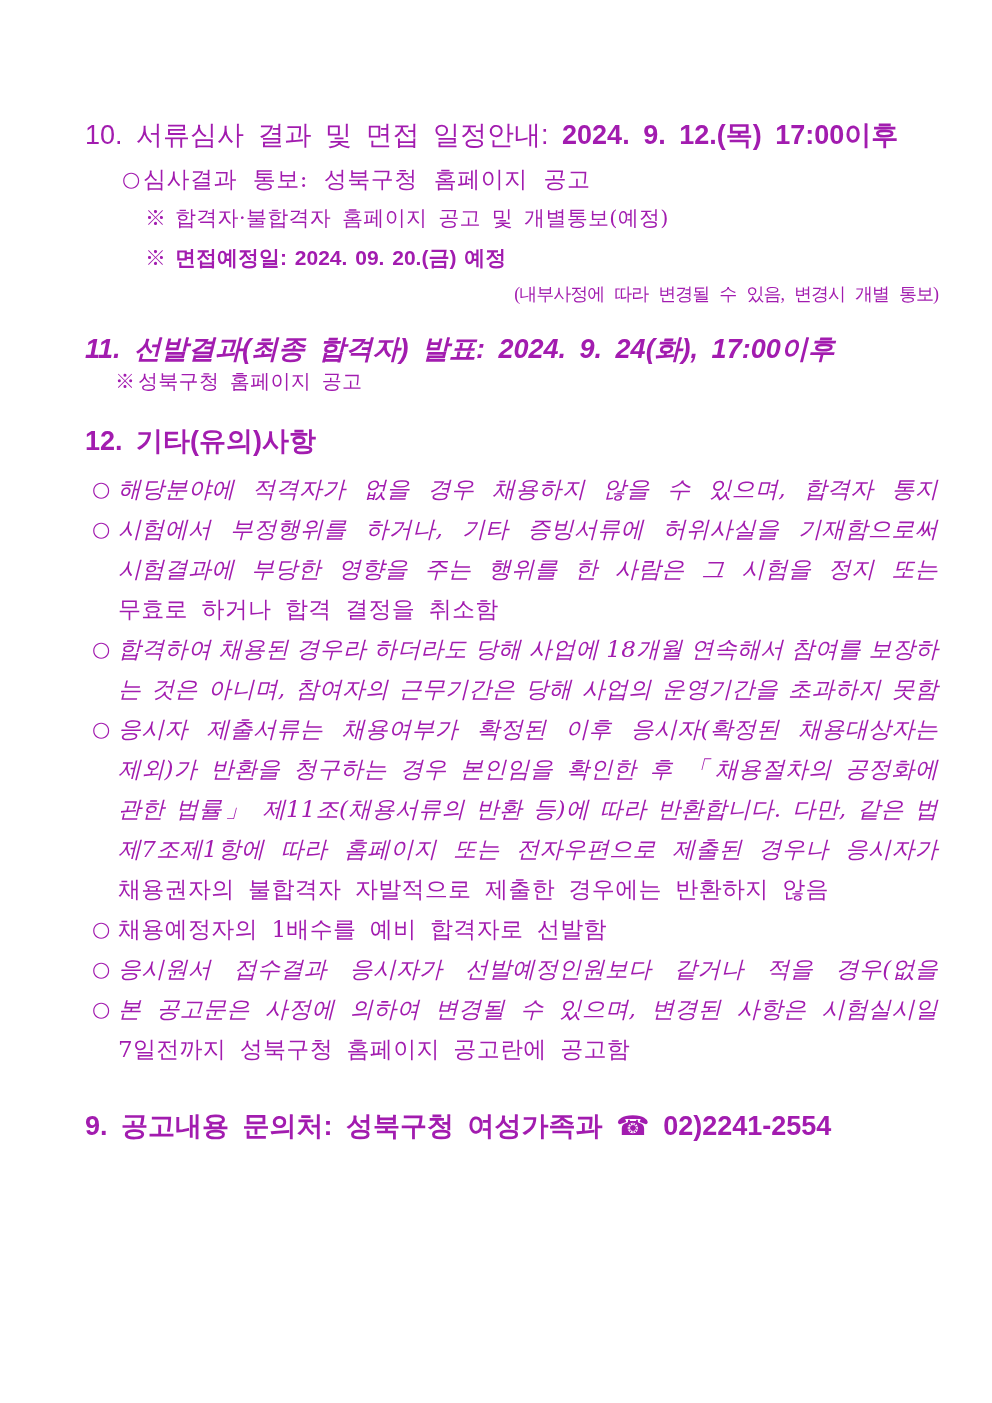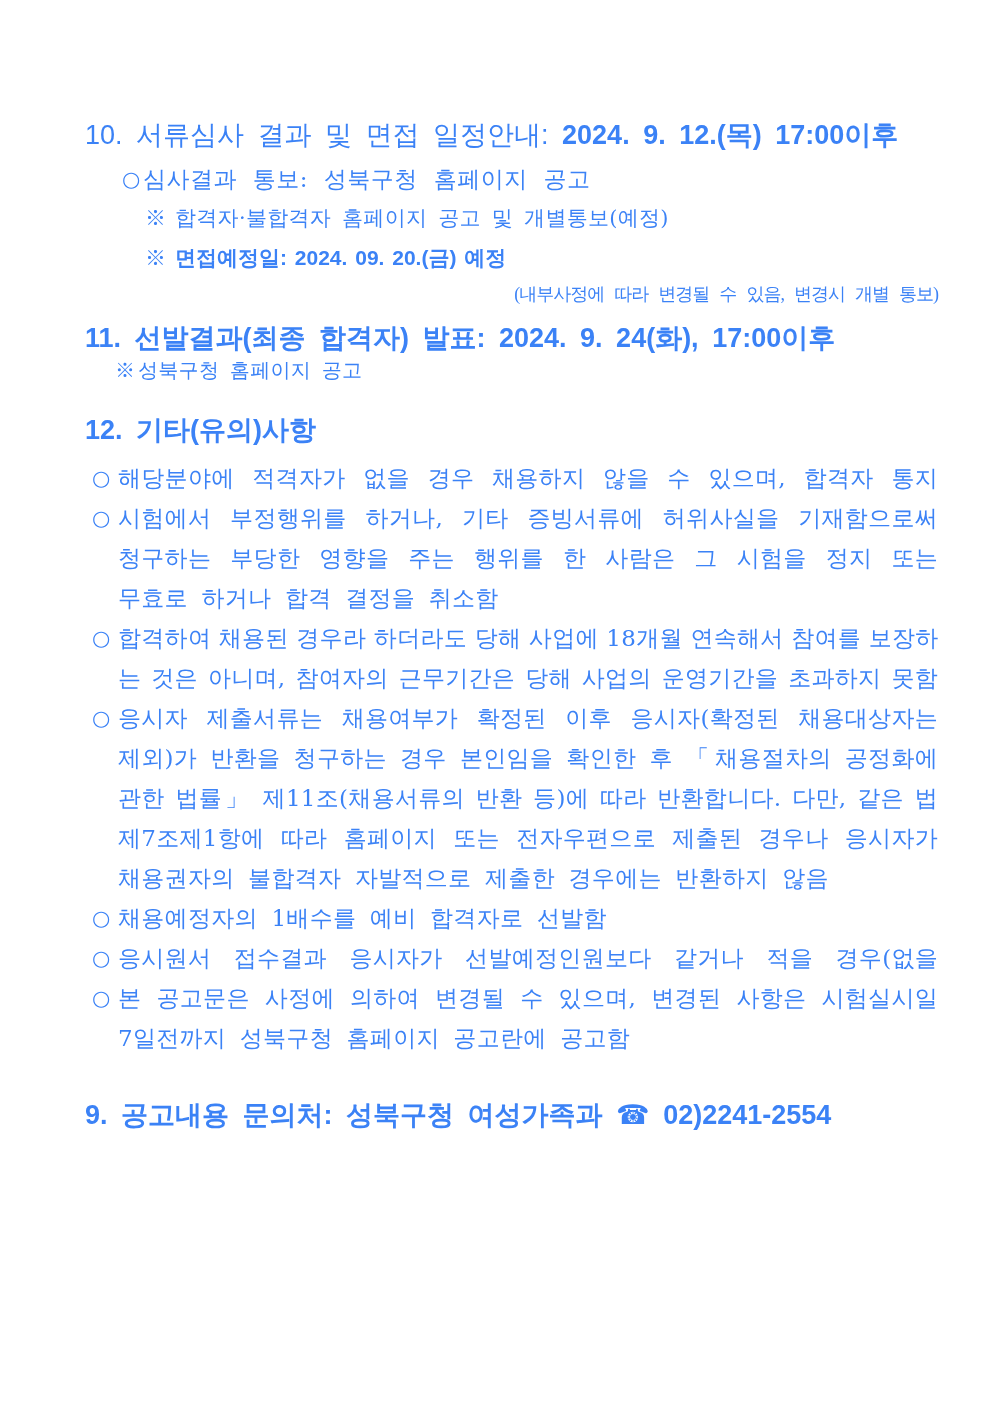--- a/index.html
+++ b/index.html
@@ -1,39 +1,39 @@
 <!DOCTYPE html>
 <html lang="ko"><head>
 <meta charset="utf-8">
 <style>
   html, body { margin: 0; padding: 0; background: #ffffff; }
   .page {
     width: 992px;
     height: 1403px;
     box-sizing: border-box;
     background: #ffffff;
-    color: #3b82f6;
+    color: #a21caf;
     padding: 118px 54px 0 85px;
     overflow: hidden;
     font-family: "DejaVu Serif", "Liberation Serif", serif;
   }
   
   .h {
     font-family: "Liberation Sans", "DejaVu Sans", sans-serif;
     font-size: 27px;
     line-height: 34px;
     font-weight: bold;
     white-space: nowrap;
     word-spacing: 6px;
     letter-spacing: 0px;
   }
   .h .reg { font-weight: normal; }
   .h .strong { font-weight: bold; }
   .h10 { margin: 0 0 9px 0; }
-  .h11 { margin-top: 9px; }
+  .h11 { margin-top: 20px; font-style: italic; }
   .h12 { margin-top: 26px; }
   .h13 { margin-top: 40px; }
 
   
   .item10 {
     display: flex;
     padding-left: 37px;
     font-size: 23px;
     line-height: 36px;
     margin: 0 0 3px 0;
@@ -102,20 +102,21 @@
     box-sizing: border-box;
     flex: none;
     font-size: 21px;
   }
   .btext { flex: 1; min-width: 0; }
   .bl { white-space: nowrap; word-spacing: 6px; }
   .bl.fill {
     word-spacing: normal;
     text-align: justify;
     text-align-last: justify;
+    font-style: italic;
   }
 
   .phone-num { word-spacing: 2px; }
 </style>
 </head>
 <body>
 
 <div class="page">
 
   <div class="h h10">
@@ -159,21 +160,21 @@
       <span class="mk">○</span>
       <div class="btext">
         <div class="bl fill">해당분야에 적격자가 없을 경우 채용하지 않을 수 있으며, 합격자 통지</div>
       </div>
     </div>
 
     <div class="bullet">
       <span class="mk">○</span>
       <div class="btext">
         <div class="bl fill">시험에서 부정행위를 하거나, 기타 증빙서류에 허위사실을 기재함으로써</div>
-        <div class="bl fill">청구하는 부당한 영향을 주는 행위를 한 사람은 그 시험을 정지 또는</div>
+        <div class="bl fill">시험결과에 부당한 영향을 주는 행위를 한 사람은 그 시험을 정지 또는</div>
         <div class="bl">무효로 하거나 합격 결정을 취소함</div>
       </div>
     </div>
 
     <div class="bullet">
       <span class="mk">○</span>
       <div class="btext">
         <div class="bl fill">합격하여 채용된 경우라 하더라도 당해 사업에 18개월 연속해서 참여를 보장하</div>
         <div class="bl fill">는 것은 아니며, 참여자의 근무기간은 당해 사업의 운영기간을 초과하지 못함</div>
       </div>

